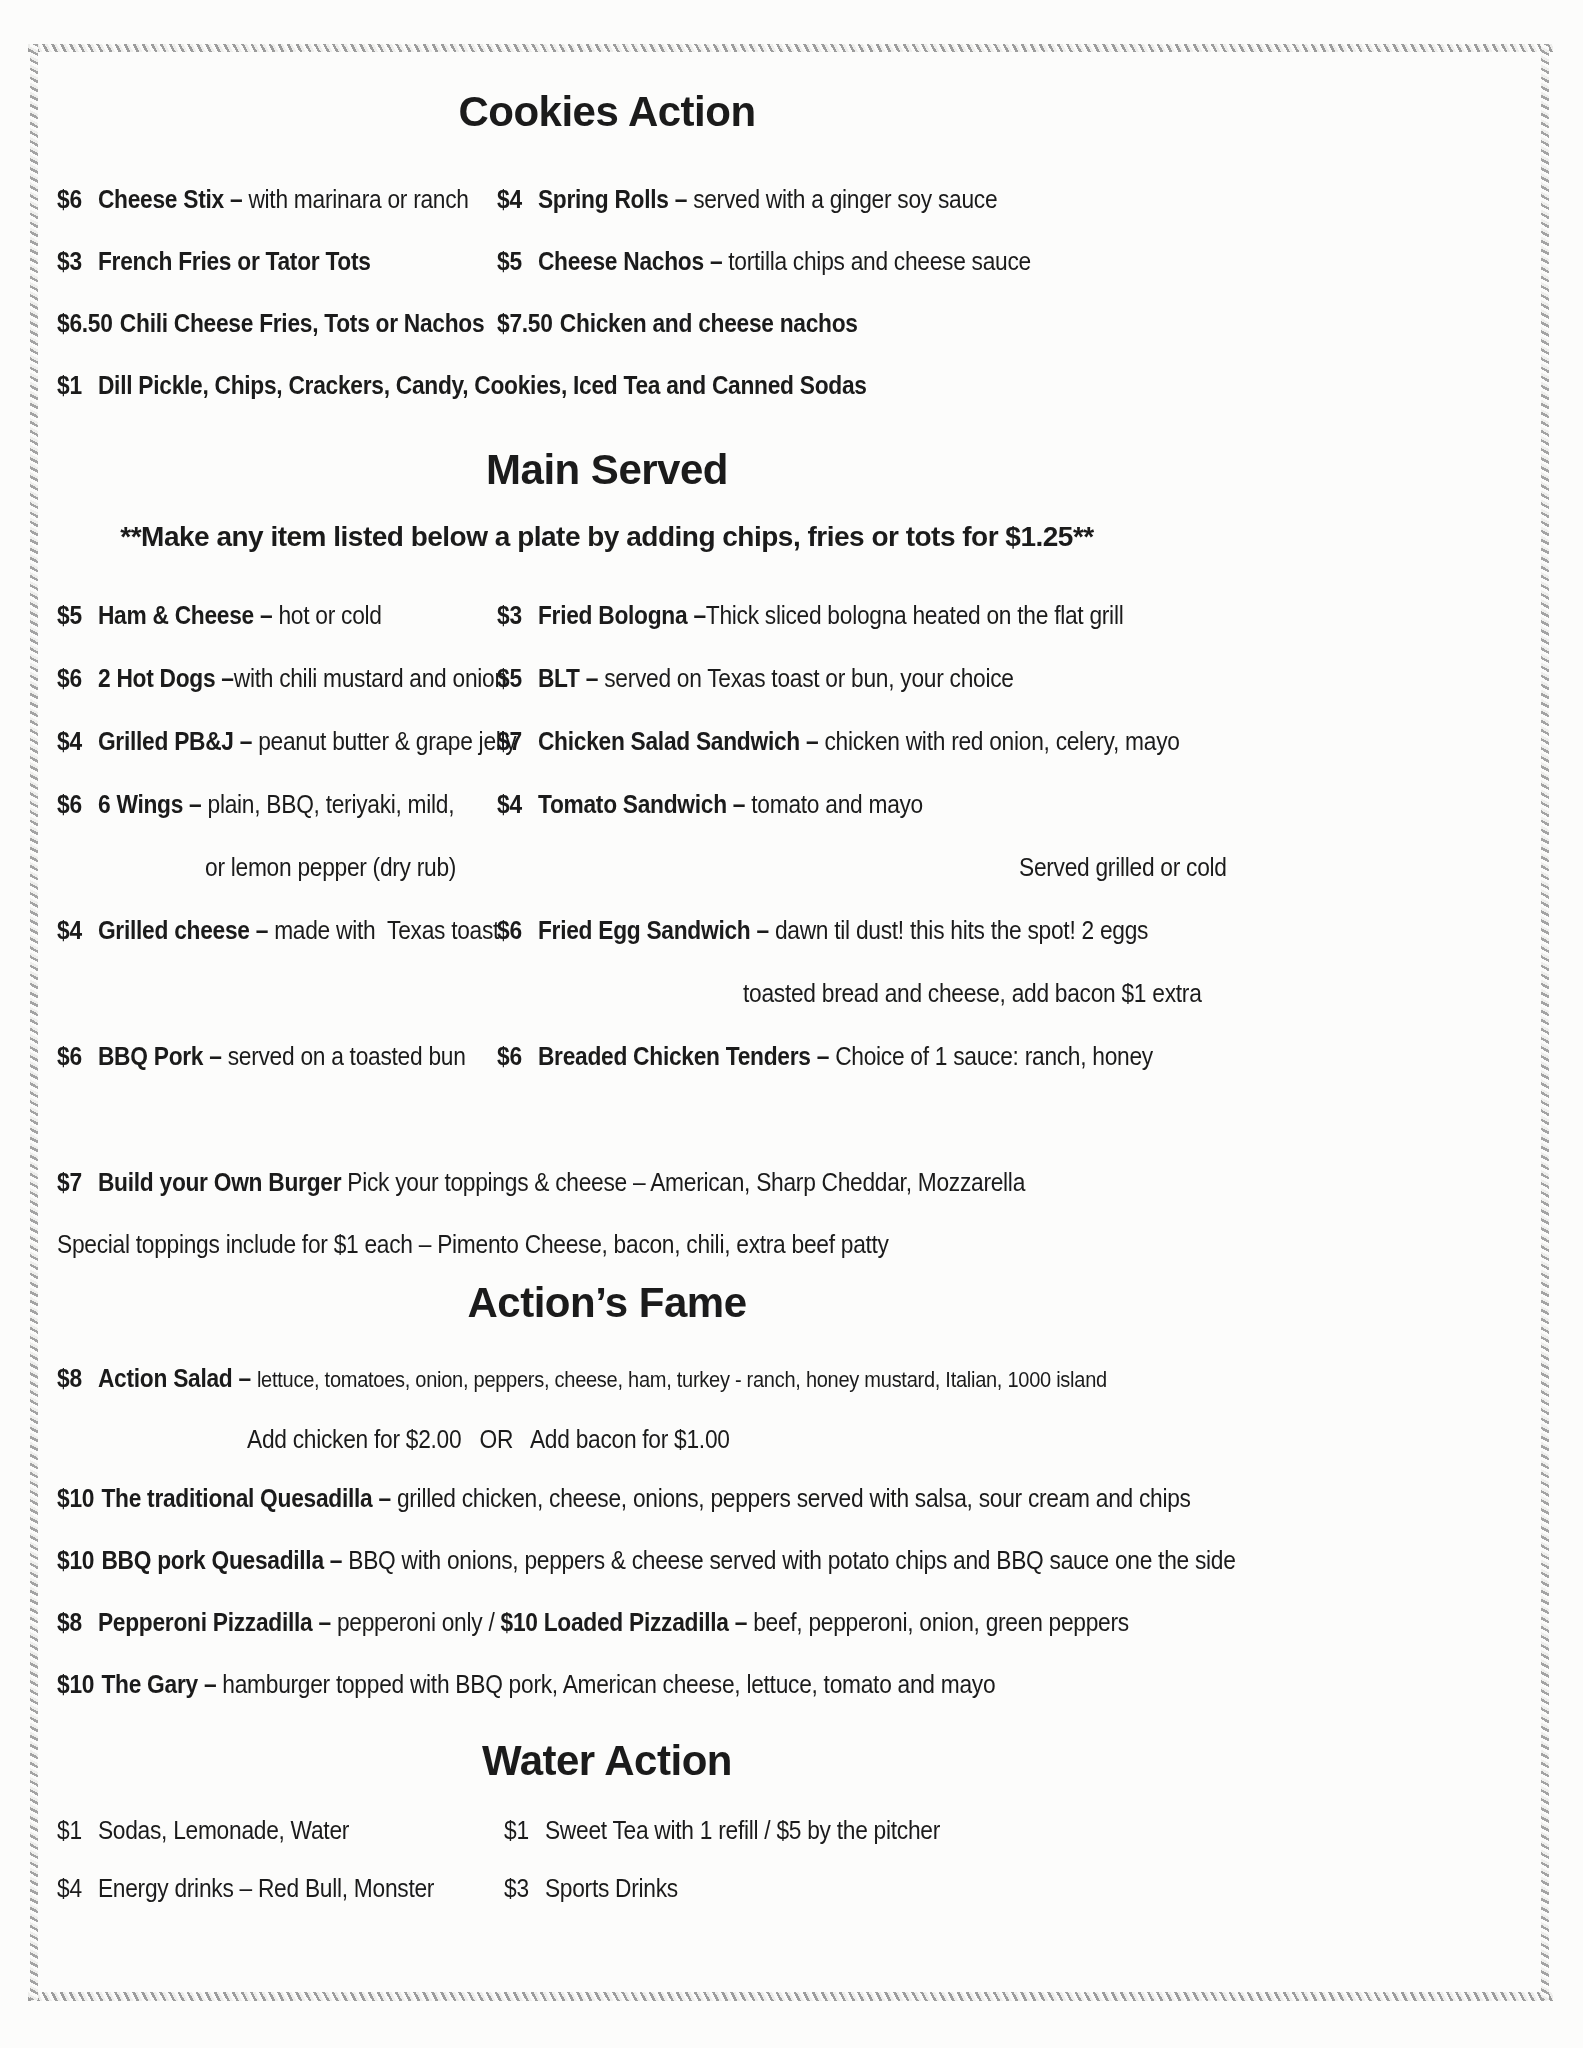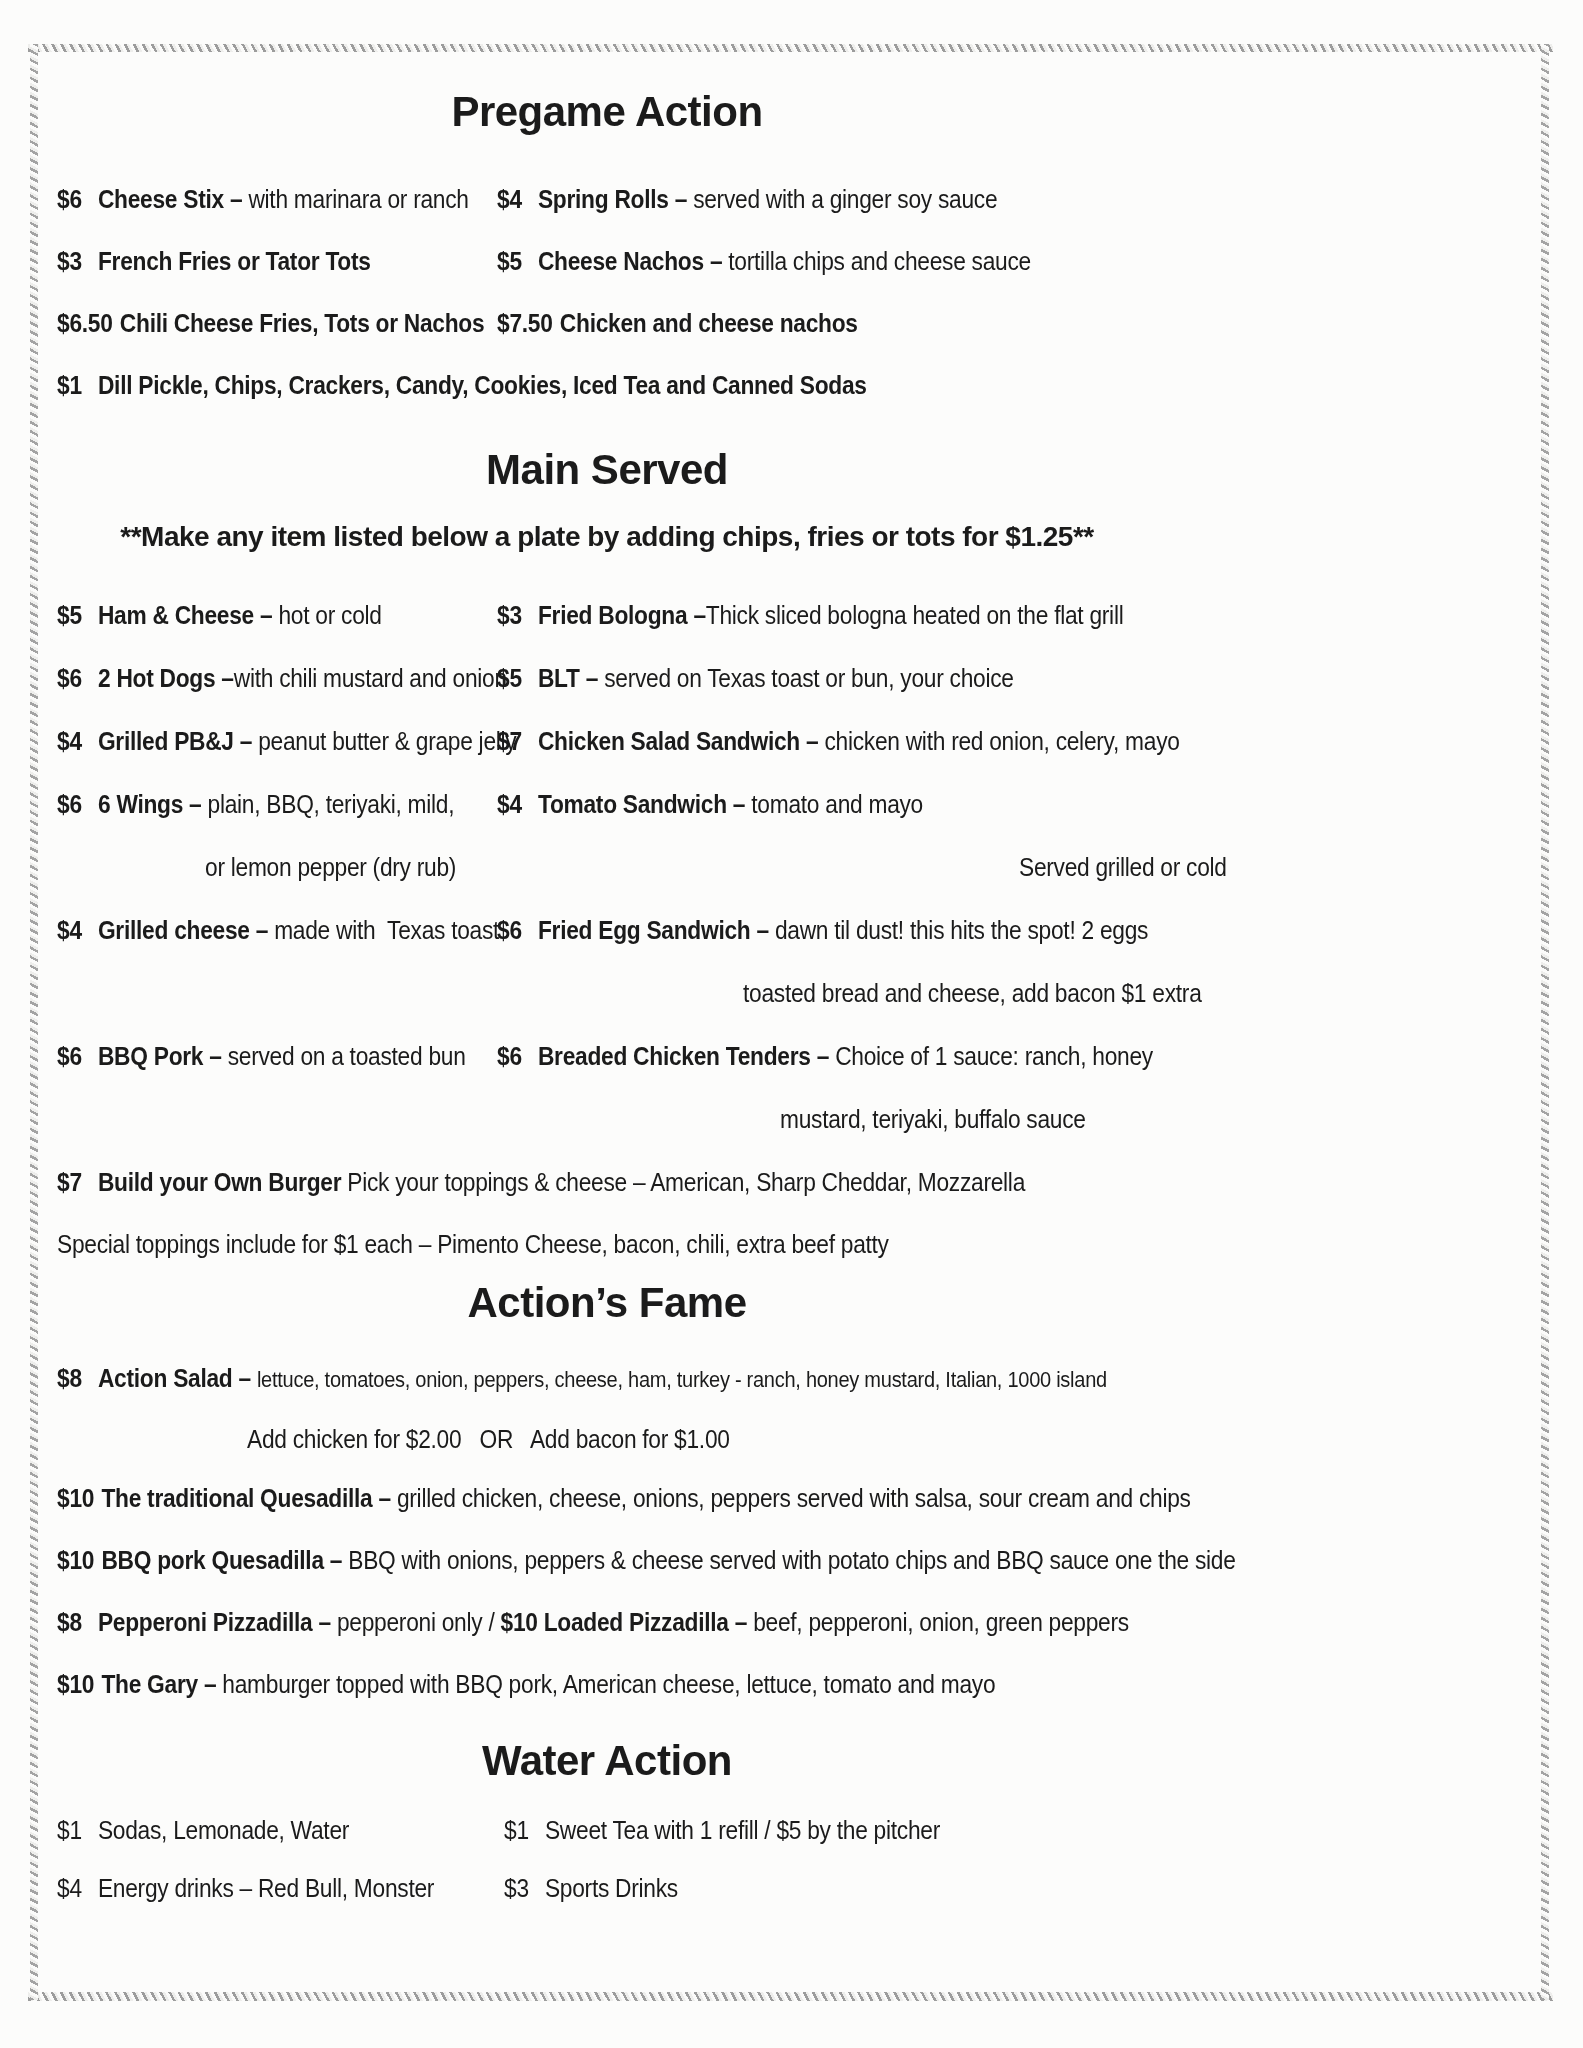--- a/index.html
+++ b/index.html
@@ -39,21 +39,21 @@
 <body>
 
 <div class="paper">
   <div class="rope rope-top"></div>
   <div class="rope rope-bottom"></div>
   <div class="rope rope-left"></div>
   <div class="rope rope-right"></div>
 
   <div class="content">
 
-    <h1 class="section-title" id="t-pregame">Pregame Action</h1>
+    <h1 class="section-title" id="t-pregame">Cookies Action</h1>
 
     <div class="two-col pregame-grid">
       <div>
           <div class="line"><span class="fit"><span class="price">$6</span><span class="b">Cheese Stix – </span><span>with marinara or ranch</span></span></div>
           <div class="line"><span class="fit"><span class="price">$3</span><span class="b">French Fries or Tator Tots</span></span></div>
           <div class="line"><span class="fit"><span class="price">$6.50</span><span class="b">Chili Cheese Fries, Tots or Nachos</span></span></div>
         </div>
       <div>
           <div class="line"><span class="fit"><span class="price">$4</span><span class="b">Spring Rolls – </span><span>served with a ginger soy sauce</span></span></div>
           <div class="line"><span class="fit"><span class="price">$5</span><span class="b">Cheese Nachos – </span><span>tortilla chips and cheese sauce</span></span></div>
@@ -79,21 +79,20 @@
         </div>
       <div>
           <div class="line"><span class="fit"><span class="price">$3</span><span class="b">Fried Bologna –</span><span>Thick sliced bologna heated on the flat grill</span></span></div>
           <div class="line"><span class="fit"><span class="price">$5</span><span class="b">BLT – </span><span>served on Texas toast or bun, your choice</span></span></div>
           <div class="line"><span class="fit"><span class="price">$7</span><span class="b">Chicken Salad Sandwich – </span><span>chicken with red onion, celery, mayo</span></span></div>
           <div class="line"><span class="fit"><span class="price">$4</span><span class="b">Tomato Sandwich – </span><span>tomato and mayo</span></span></div>
           <div class="line ind-215"><span class="fit">Served grilled or cold</span></div>
           <div class="line"><span class="fit"><span class="price">$6</span><span class="b">Fried Egg Sandwich – </span><span>dawn til dust! this hits the spot! 2 eggs</span></span></div>
           <div class="line ind-215"><span class="fit">toasted bread and cheese, add bacon $1 extra</span></div>
           <div class="line"><span class="fit"><span class="price">$6</span><span class="b">Breaded Chicken Tenders – </span><span>Choice of 1 sauce: ranch, honey</span></span></div>
-          <div class="line ind-283"><span class="fit">mustard, teriyaki, buffalo sauce</span></div>
         </div>
     </div>
 
     <div class="line"><span class="fit"><span class="price">$7</span><span class="b">Build your Own Burger </span><span>Pick your toppings &amp; cheese – American, Sharp Cheddar, Mozzarella</span></span></div>
     <div class="line"><span class="fit">Special toppings include for $1 each – Pimento Cheese, bacon, chili, extra beef patty</span></div>
 
     <h1 class="section-title" id="t-fame">Action’s Fame</h1>
 
     <div class="line salad-line"><span class="fit"><span class="price">$8</span><span class="b">Action Salad – </span><span class="sm">lettuce, tomatoes, onion, peppers, cheese, ham, turkey - ranch, honey mustard, Italian, 1000 island</span></span></div>
     <div class="line addons"><span class="fit">Add chicken for $2.00   OR   Add bacon for $1.00</span></div>

